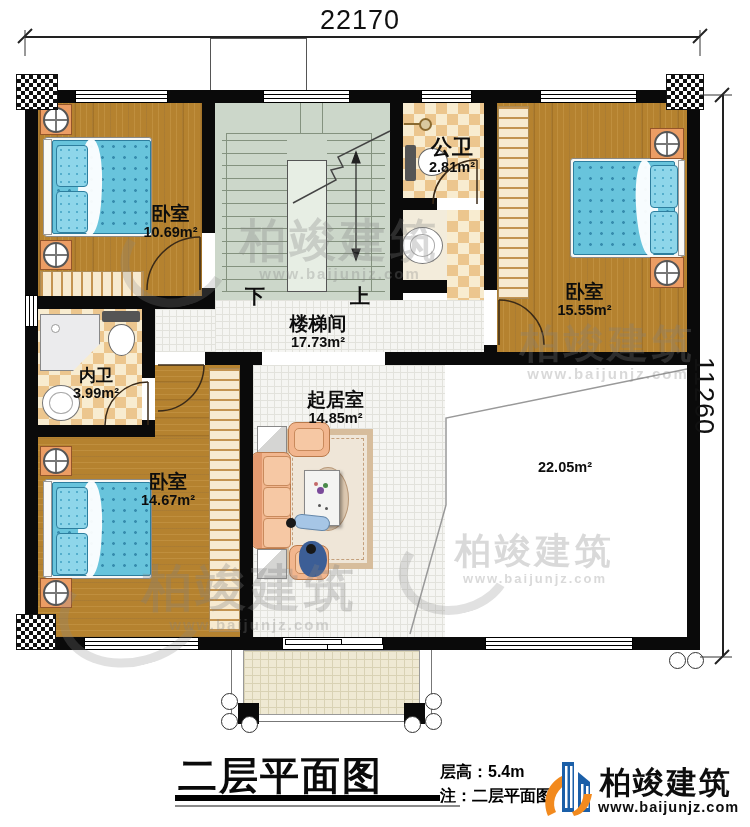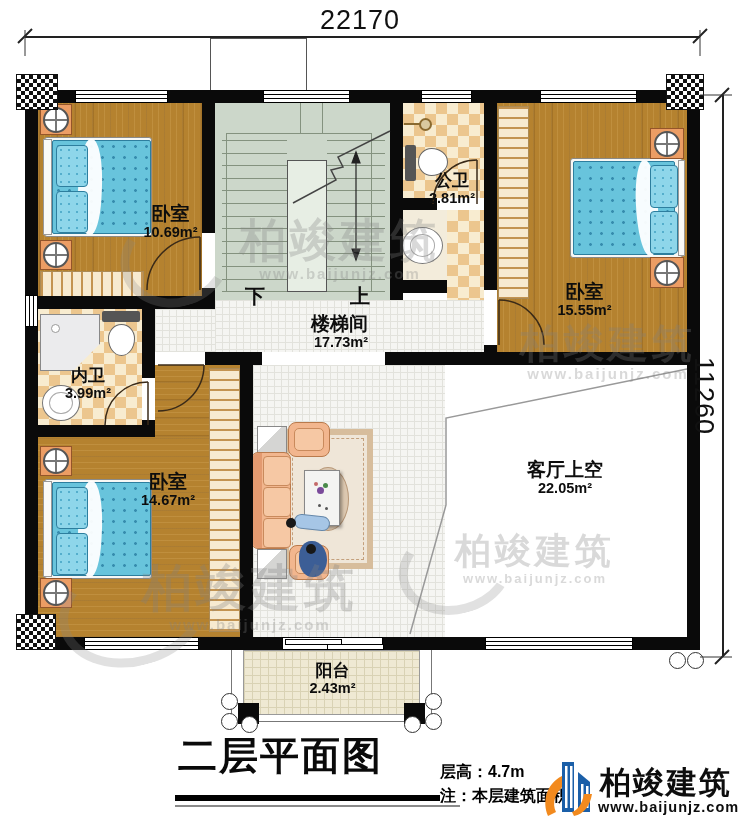--- a/index.html
+++ b/index.html
@@ -303,46 +303,45 @@
       <line x1="700" y1="95" x2="732" y2="95"></line>
       <line x1="700" y1="657" x2="732" y2="657"></line>
     </g>
   </svg>
 
   <div class="abs rlabel" style="left:118px;top:203px;width:105px;">
     <div class="rname">卧室</div>
     <div class="rarea">10.69m²</div>
   </div>
   <div class="abs rlabel" style="left:412px;top:135px;width:80px;">
-    <div class="rname" style="font-size:17px;margin-top:36px;">公卫</div>
+    <div class="rname" style="font-size:21px;">公卫</div>
     <div class="rarea">2.81m²</div>
   </div>
   <div class="abs rlabel" style="left:537px;top:281px;width:95px;">
     <div class="rname">卧室</div>
     <div class="rarea">15.55m²</div>
   </div>
-  <div class="abs rlabel" style="left:268px;top:313px;width:100px;text-align:right;">
+  <div class="abs rlabel" style="left:268px;top:313px;width:100px;">
     <div class="rname">楼梯间</div>
     <div class="rarea">17.73m²</div>
   </div>
-  <div class="abs rlabel" style="left:48px;top:366px;width:80px;text-align:center;">
+  <div class="abs rlabel" style="left:56px;top:366px;width:80px;text-align:center;">
     <div class="rname" style="font-size:17px;">内卫</div>
     <div class="rarea">3.99m²</div>
   </div>
   <div class="abs rlabel" style="left:118px;top:471px;width:100px;">
     <div class="rname">卧室</div>
     <div class="rarea">14.67m²</div>
   </div>
+  <div class="abs rlabel" style="left:288px;top:389px;width:95px;">
+    <div class="rname">起居室</div>
+    <div class="rarea">14.85m²</div>
+  </div>
   <div class="abs rlabel" style="left:505px;top:459px;width:120px;">
-    <div class="rname">客厅上空</div>
     <div class="rarea">22.05m²</div>
-  </div>
-  <div class="abs rlabel" style="left:290px;top:661px;width:85px;">
-    <div class="rname" style="font-size:17px;">阳台</div>
-    <div class="rarea">2.43m²</div>
   </div>
 
   <div class="abs wm" style="left:190px;top:216px;width:300px;">
     <div class="big">柏竣建筑</div>
     <div class="site">www.baijunjz.com</div>
   </div>
   <div class="abs wm" style="left:478px;top:322px;width:260px;">
     <div class="big" style="font-size:40px;">柏竣建筑</div>
     <div class="site">www.baijunjz.com</div>
   </div>
@@ -351,25 +350,25 @@
     <div class="site">www.baijunjz.com</div>
   </div>
   <div class="abs wm" style="left:420px;top:532px;width:230px;">
     <div class="big" style="font-size:36px;">柏竣建筑</div>
     <div class="site" style="font-size:13px;">www.baijunjz.com</div>
   </div>
   <div class="abs swoosh" style="left:120px;top:212px;width:110px;height:95px;"></div>
   <div class="abs swoosh" style="left:58px;top:556px;width:150px;height:110px;"></div>
   <div class="abs swoosh" style="left:398px;top:524px;width:115px;height:90px;"></div>
 
-  <div class="abs title-cn" style="left:178px;top:729px;">二层平面图</div>
+  <div class="abs title-cn" style="left:178px;top:749px;">二层平面图</div>
   <div class="abs uline1" style="left:175px;top:795px;width:265px;height:6px;"></div>
   <div class="abs uline2" style="left:175px;top:805px;width:285px;height:2px;"></div>
-  <div class="abs info" style="left:440px;top:762px;">层高：4.7m</div>
-  <div class="abs info" style="left:440px;top:786px;">注：本层建筑面积</div>
+  <div class="abs info" style="left:440px;top:762px;">层高：5.4m</div>
+  <div class="abs info" style="left:440px;top:786px;">注：二层平面图</div>
 
   <svg class="abs" style="left:540px;top:754px;z-index:31;" width="56" height="66" viewBox="0 0 56 66">
     <path d="M8 62 C2 48 6 30 22 22 L26 30 C14 38 12 50 16 58 Z" fill="#f28a1e"></path>
     <rect x="22" y="8" width="12" height="50" fill="#1b5fa8"></rect>
     <rect x="25" y="12" width="2.5" height="42" fill="#fff"></rect>
     <rect x="30" y="12" width="2.5" height="42" fill="#fff"></rect>
     <path d="M38 58 V18 L50 28 V58 Z" fill="#1b5fa8"></path>
     <rect x="41" y="30" width="2.5" height="24" fill="#fff"></rect>
     <rect x="46" y="32" width="2.5" height="22" fill="#fff"></rect>
     <path d="M34 62 C44 60 50 52 52 40 L44 40 C42 50 38 56 32 58 Z" fill="#f28a1e"></path>

